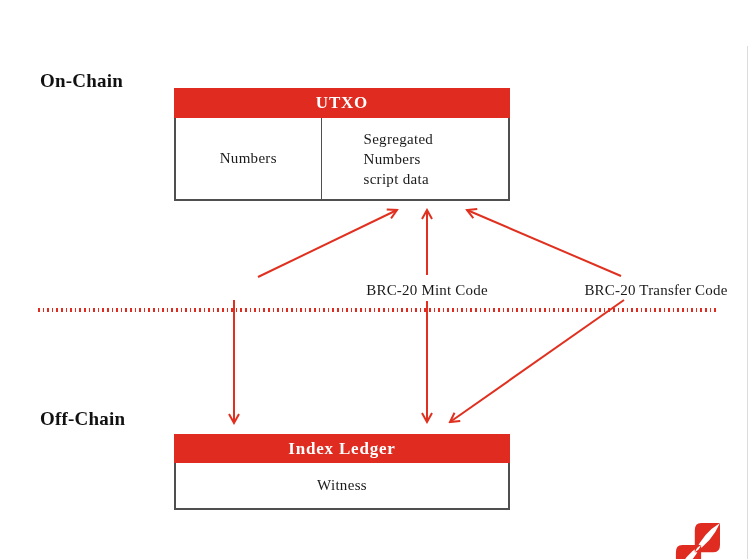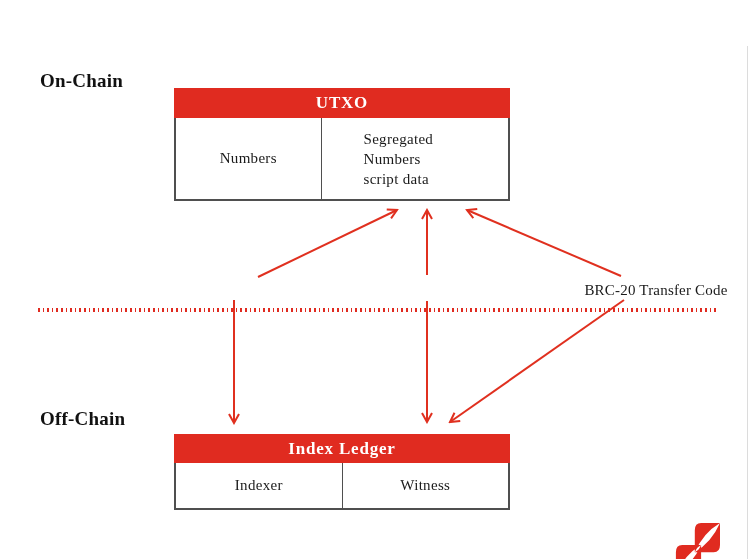--- a/index.html
+++ b/index.html
@@ -67,28 +67,28 @@
       <div class="cell left-align">
         <div class="multiline">
           <span>Segregated</span>
           <span>Numbers</span>
           <span>script data</span>
         </div>
       </div>
     </div>
   </div>
 
+  <div class="code-label" style="left:427px;top:236px;">BRC-20 Mint Code</div>
   <div class="code-label" style="left:656px;top:236px;">BRC-20 Transfer Code</div>
 
   <div class="dotted-divider"></div>
 
   <div class="tbox" style="left:174px;top:388px;">
     <div class="tbox-header" style="height:29px;">Index Ledger</div>
     <div class="tbox-body" style="height:47px;">
-      <div class="cell">Indexer</div>
       <div class="cell">Witness</div>
     </div>
   </div>
 
   <svg class="arrows" viewBox="0 0 753 559">
     <defs>
       <marker id="ah" markerWidth="14" markerHeight="14" viewBox="-12 -7 14 14" refX="0" refY="0" orient="auto" markerUnits="userSpaceOnUse">
         <path d="M-9,-5 L0,0 L-9,5" fill="none" stroke="#E0301F" stroke-width="2"></path>
       </marker>
     </defs>

